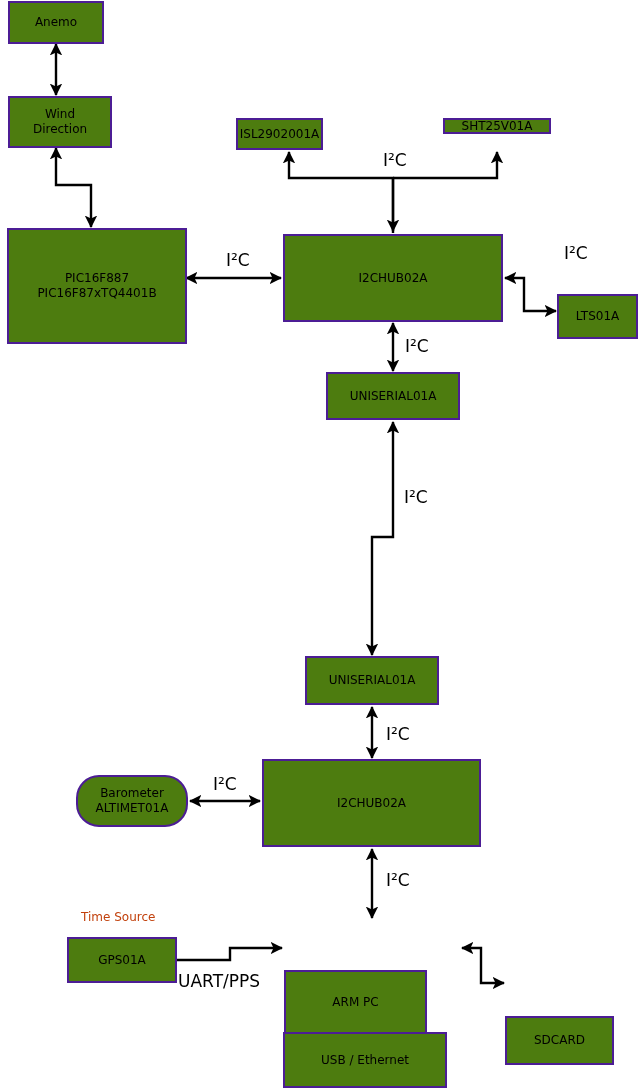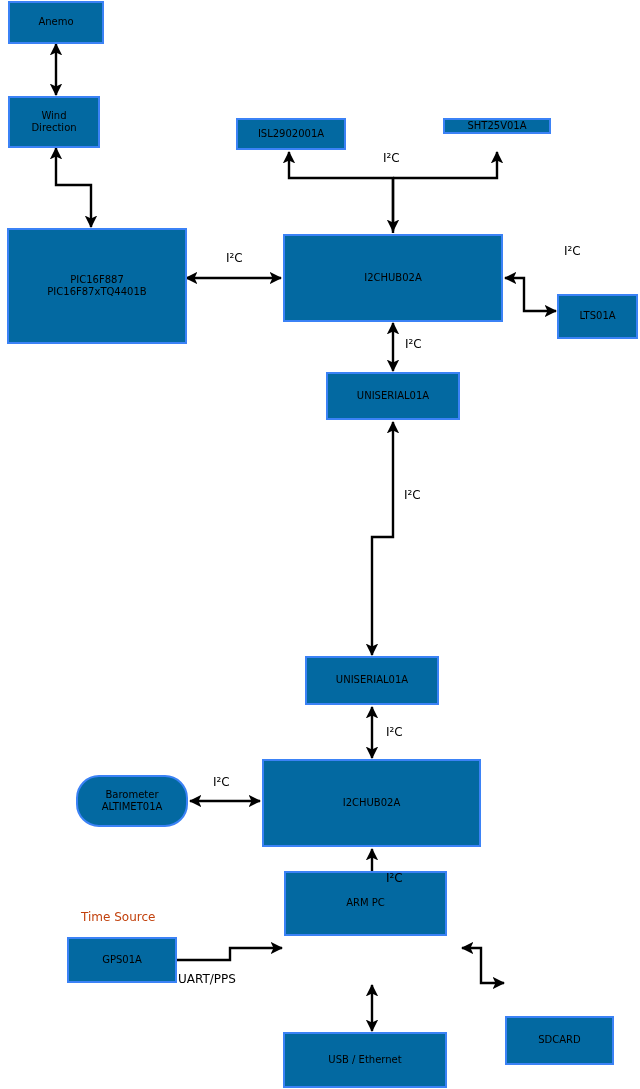--- a/index.html
+++ b/index.html
@@ -24,40 +24,40 @@
     position: absolute;
     left: 0;
     top: 0;
     width: 640px;
     height: 1089px;
     pointer-events: none;
   }
   .node {
     position: absolute;
     box-sizing: border-box;
-    border: 2px solid #3b82f6;
-    background: #0369a1;
+    border: 2px solid #4c1d95;
+    background: #4d7c0f;
     display: flex;
     align-items: center;
     justify-content: center;
     text-align: center;
     color: #000000;
-    font-size: 10px;
+    font-size: 12px;
     line-height: 1.25;
     z-index: 2;
   }
   .node .node-label {
     display: block;
     padding: 0 4px;
     white-space: pre-line;
   }
   .edge-label {
     position: absolute;
     color: #000000;
-    font-size: 12px;
+    font-size: 17px;
     line-height: 1;
     white-space: nowrap;
     z-index: 3;
     background: transparent;
   }
   .free-label {
     position: absolute;
     color: #c2410c;
     font-size: 12px;
     line-height: 1;
@@ -106,31 +106,31 @@
 
       <line x1="372" y1="985" x2="372" y2="1031" marker-start="url(#arrow)" marker-end="url(#arrow)"></line>
 
     </g>
   </svg>
 
   <div class="node" style="left:8px; top:1px; width:96px; height:43px;">
     <span class="node-label">Anemo</span>
   </div>
 
-  <div class="node" style="left:8px; top:96px; width:92px; height:52px;">
+  <div class="node" style="left:8px; top:96px; width:104px; height:52px;">
     <span class="node-label">Wind
 Direction</span>
   </div>
 
   <div class="node" style="left:7px; top:228px; width:180px; height:116px;">
     <span class="node-label">PIC16F887
 PIC16F87xTQ4401B</span>
   </div>
 
-  <div class="node" style="left:236px; top:118px; width:110px; height:32px;">
+  <div class="node" style="left:236px; top:118px; width:87px; height:32px;">
     <span class="node-label">ISL2902001A</span>
   </div>
 
   <div class="node" style="left:443px; top:118px; width:108px; height:16px;">
     <span class="node-label">SHT25V01A</span>
   </div>
 
   <div class="node" style="left:283px; top:234px; width:220px; height:88px;">
     <span class="node-label">I2CHUB02A</span>
   </div>
@@ -153,21 +153,21 @@
 
   <div class="node" style="left:76px; top:775px; width:112px; height:52px;border-radius:23px;">
     <span class="node-label">Barometer
 ALTIMET01A</span>
   </div>
 
   <div class="node" style="left:67px; top:937px; width:110px; height:46px;">
     <span class="node-label">GPS01A</span>
   </div>
 
-  <div class="node" style="left:284px; top:871px; width:163px; height:65px;">
+  <div class="node" style="left:284px; top:970px; width:143px; height:65px;">
     <span class="node-label">ARM PC</span>
   </div>
 
   <div class="node" style="left:505px; top:1016px; width:109px; height:49px;">
     <span class="node-label">SDCARD</span>
   </div>
 
   <div class="node" style="left:283px; top:1032px; width:164px; height:56px;">
     <span class="node-label">USB / Ethernet</span>
   </div>

